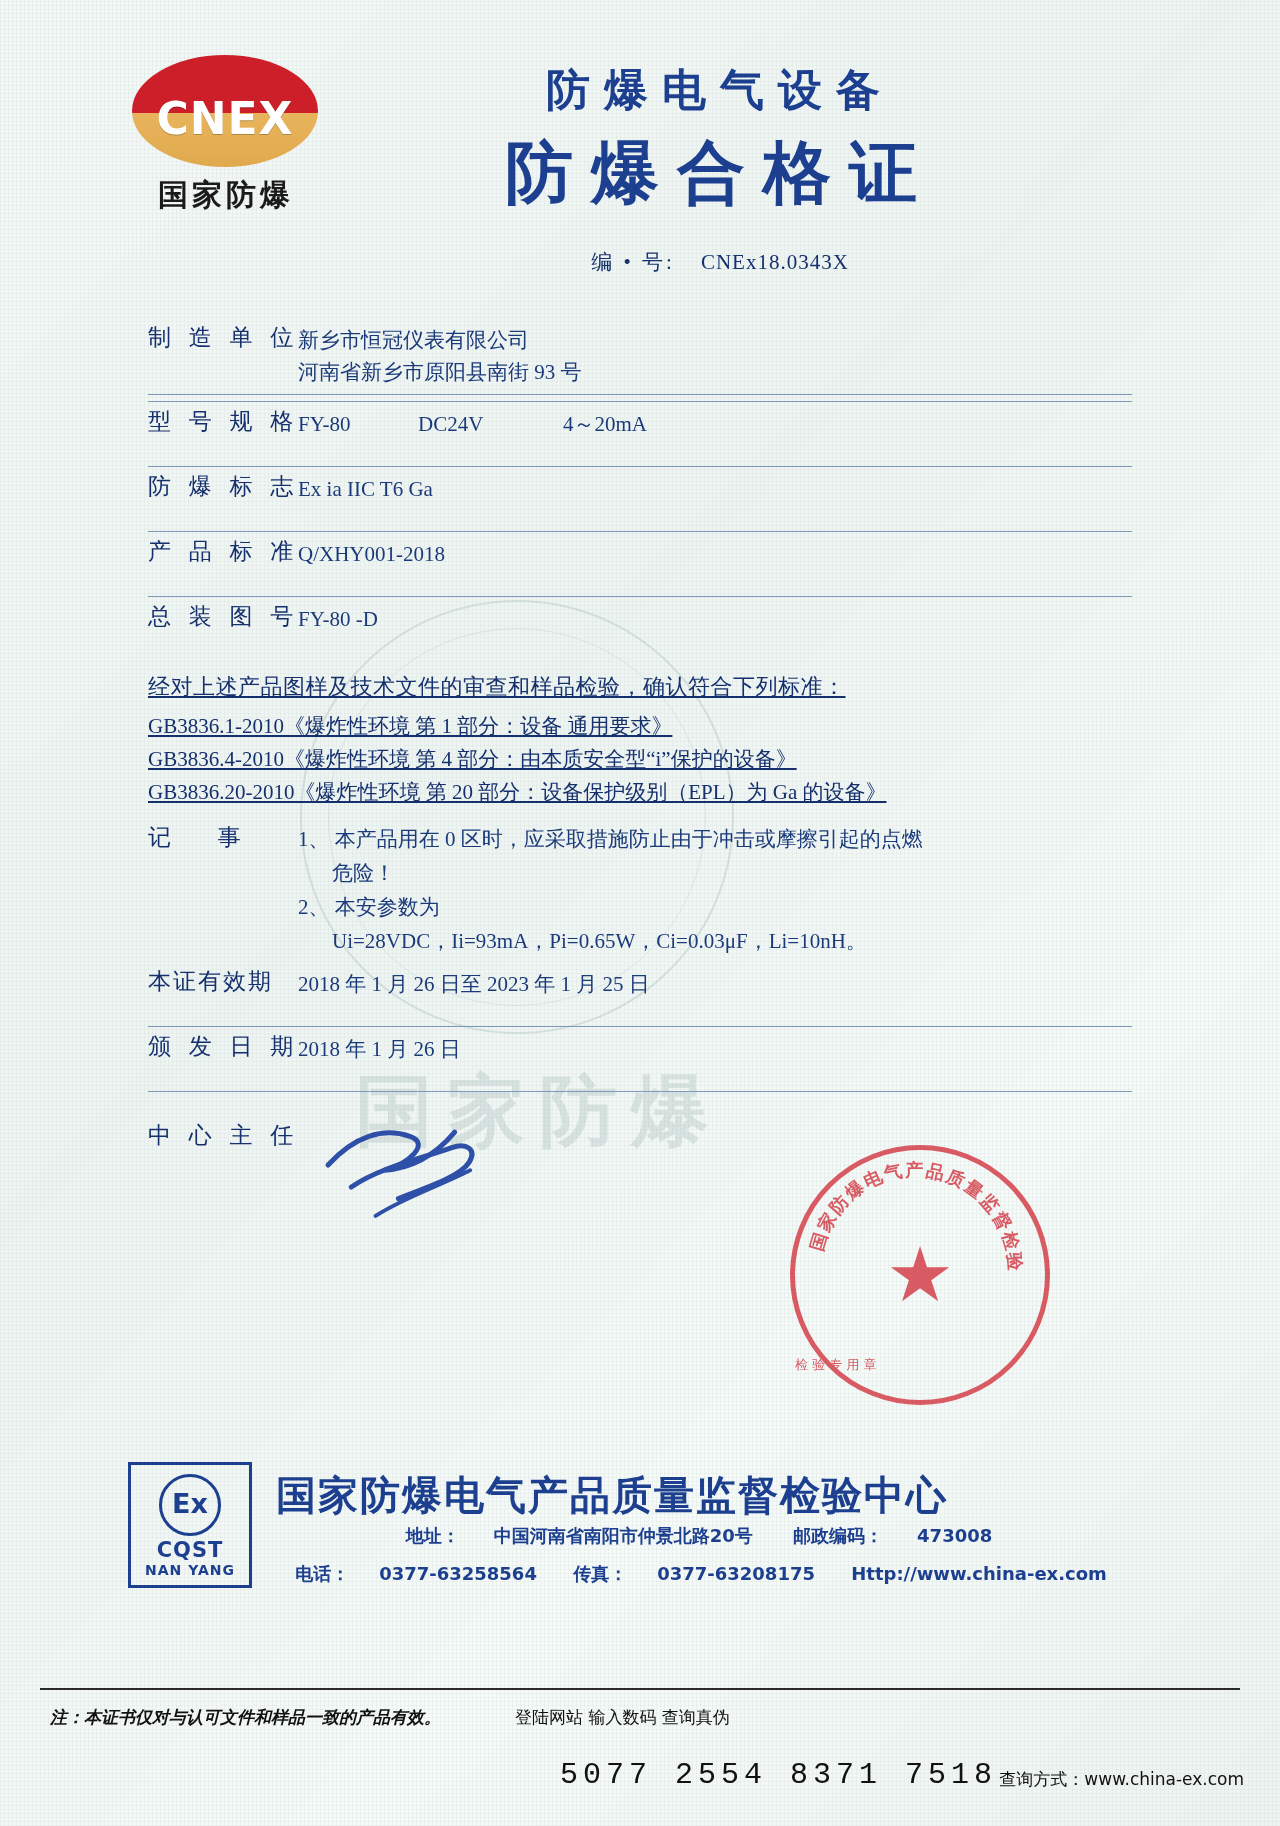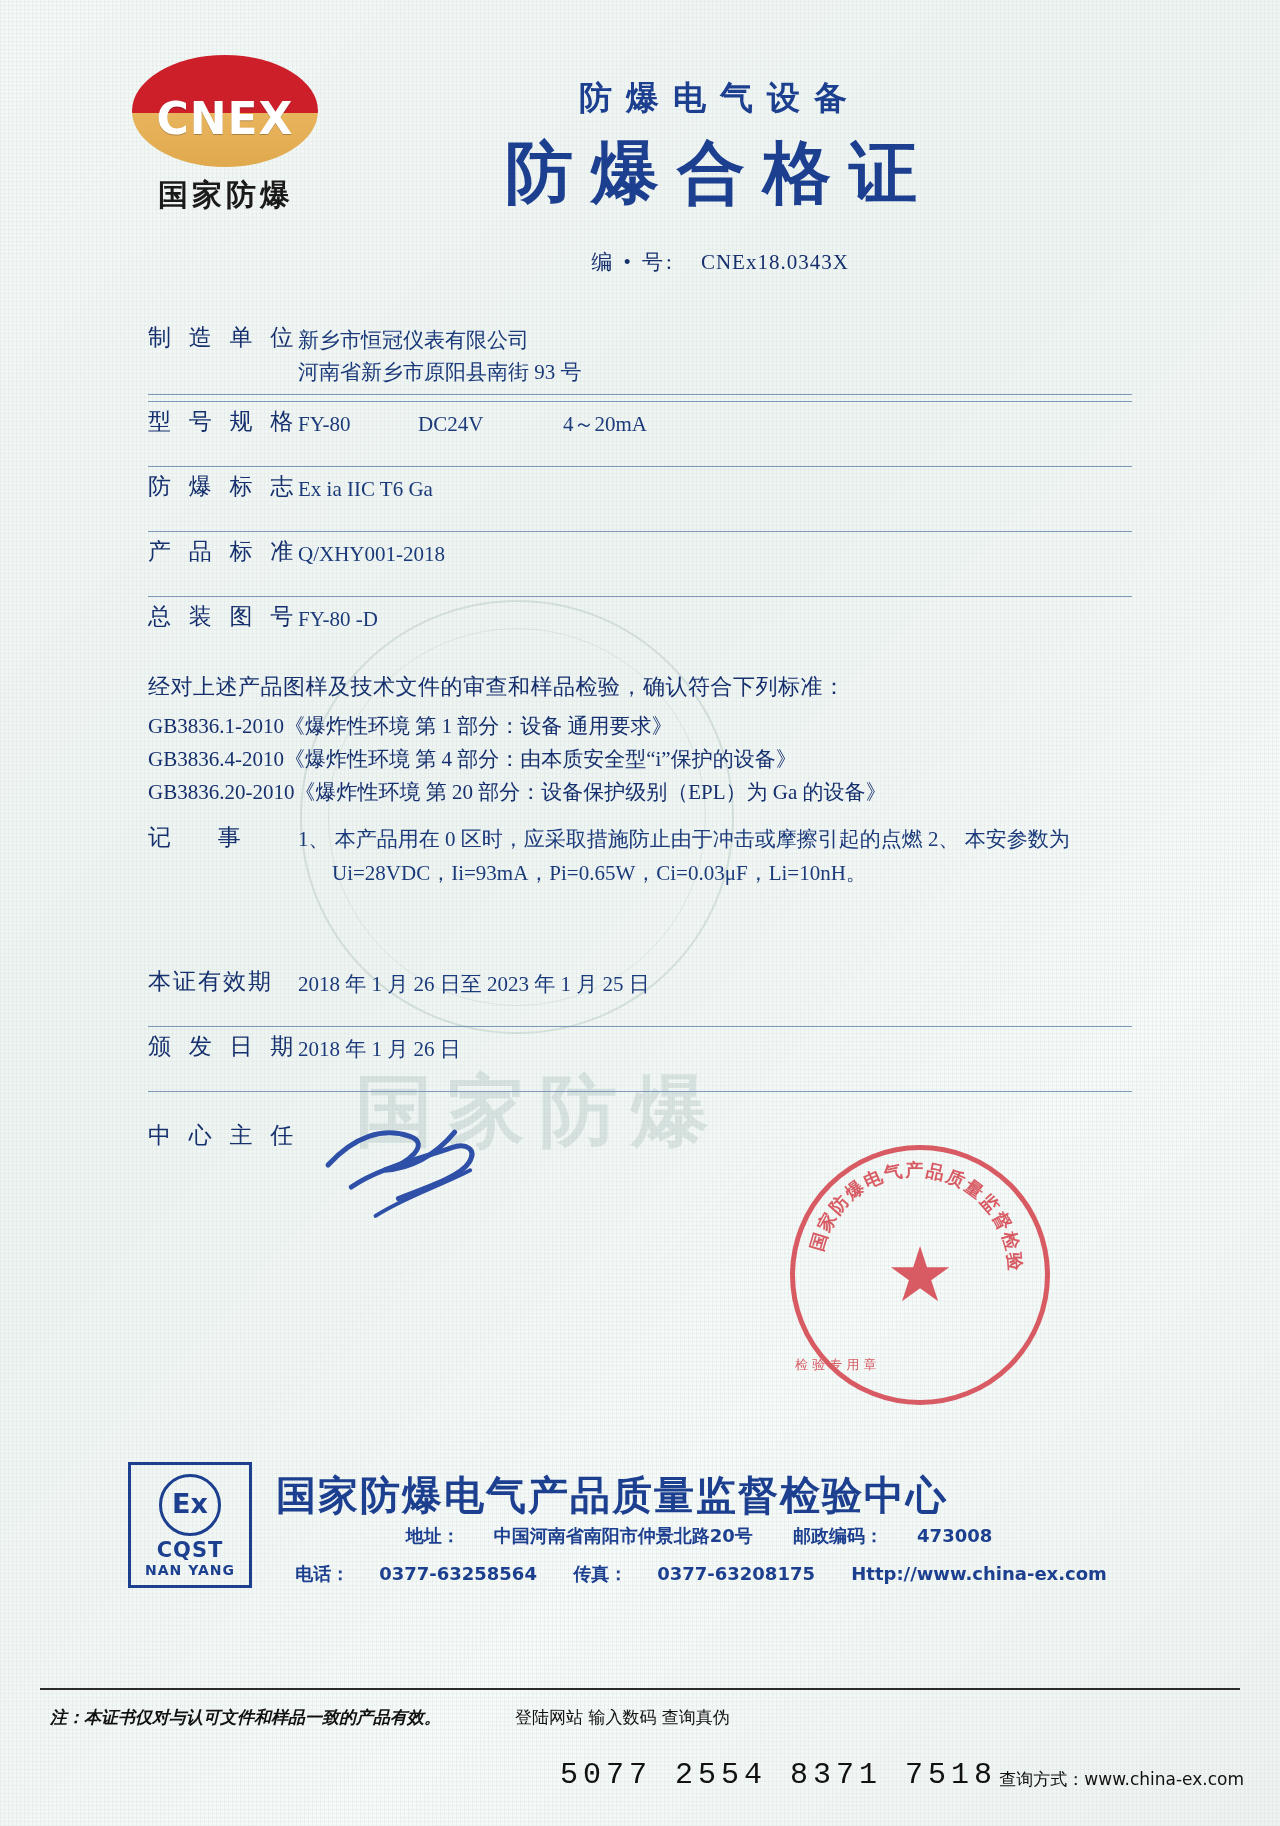--- a/index.html
+++ b/index.html
@@ -85,24 +85,24 @@
     font-size: 30px;
     font-weight: bold;
     letter-spacing: 4px;
     color: #1a1a1a;
     font-family: "DejaVu Sans", sans-serif;
   }
 
   .title-small {
     position: absolute;
     left: 420px;
-    top: 76px;
+    top: 61px;
     width: 600px;
     text-align: center;
-    font-size: 33px;
+    font-size: 44px;
     letter-spacing: 14px;
     color: #1c3f8f;
     font-weight: bold;
     font-family: "DejaVu Sans", sans-serif;
   }
   .title-big {
     position: absolute;
     left: 380px;
     top: 128px;
     width: 680px;
@@ -166,20 +166,21 @@
     margin: 6px 148px 0 148px;
   }
 
   
   .standards {
     position: absolute;
     left: 148px;
     top: 672px;
     width: 1010px;
     color: #16306e;
+    text-decoration: underline;
   }
   .standards .intro {
     font-size: 22px;
     letter-spacing: 0.5px;
     margin-bottom: 8px;
   }
   .standards .std {
     font-size: 21px;
     line-height: 33px;
   }
@@ -416,20 +417,21 @@
     <div class="intro">经对上述产品图样及技术文件的审查和样品检验，确认符合下列标准：</div>
     <div class="std">GB3836.1-2010《爆炸性环境  第 1 部分：设备  通用要求》</div>
     <div class="std">GB3836.4-2010《爆炸性环境  第 4 部分：由本质安全型“i”保护的设备》</div>
     <div class="std">GB3836.20-2010《爆炸性环境  第 20 部分：设备保护级别（EPL）为 Ga 的设备》</div>
   </div>
 
   <div class="notes">
     <div class="label">记　  事</div>
     <div class="body">
       <span>1、 本产品用在 0 区时，应采取措施防止由于冲击或摩擦引起的点燃</span>
+      <span class="ind">危险！</span>
       <span>2、 本安参数为</span>
       <span class="ind">Ui=28VDC，Ii=93mA，Pi=0.65W，Ci=0.03μF，Li=10nH。</span>
     </div>
   </div>
 
   <div class="valid-rows">
     <div class="row">
       <div class="label tight">本证有效期</div>
       <div class="value">2018 年 1 月 26 日至  2023 年 1 月 25 日</div>
     </div>

